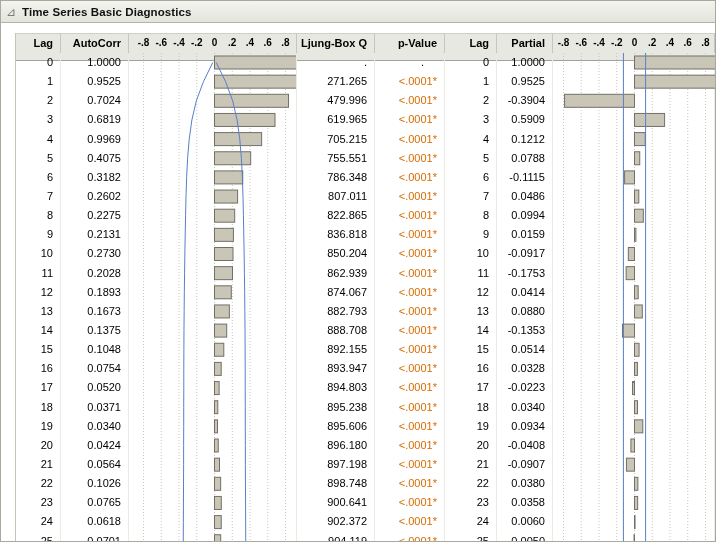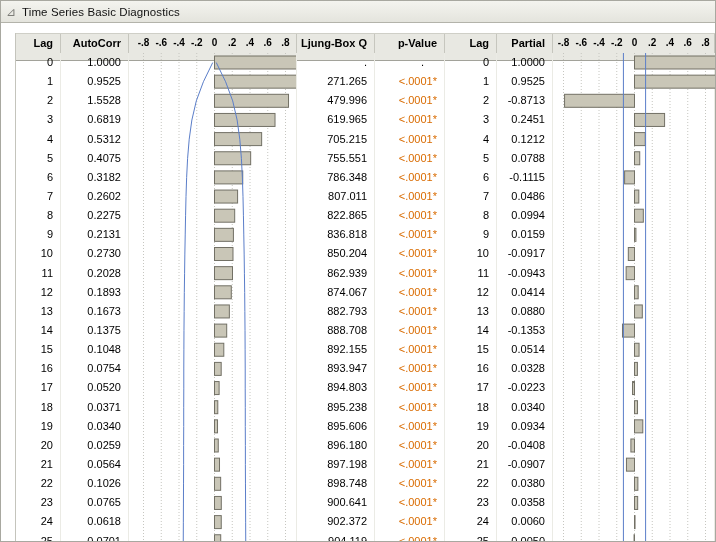--- a/index.html
+++ b/index.html
@@ -9,21 +9,21 @@
     background:#ffffff; border:1px solid #a8a8a0;
   }
   .title-bar {
     position:absolute; top:0; left:0; right:0; height:22px;
     background:var(--titlebar-bg,#ebebe5);
     background-image:linear-gradient(#f4f4ef,#e4e4dd);
     border-bottom:1px solid #b3b3aa;
     display:flex; align-items:center; gap:6px; padding-left:5px;
   }
   .disclosure { color:#7d7d78; font-size:12px; line-height:12px; cursor:pointer; }
-  .title { font-weight:normal; font-size:11.5px; color:#111; letter-spacing:0.1px; }
+  .title { font-weight:bold; font-size:11.5px; color:#111; letter-spacing:0.1px; }
 
   .header-row {
     position:absolute; top:32px; left:14px; right:0; height:28px;
     background:var(--header-bg,#e8e8e2);
     border-top:1px solid #cfcfc7; border-bottom:1px solid #a2a29a;
     display:flex; font-weight:bold; font-size:11px;
   }
   .rows { position:absolute; top:52px; left:14px; right:0; }
   .row { display:flex; height:19.15px; font-size:11px; }
   .cell { line-height:19px; white-space:nowrap; overflow:hidden; }
@@ -96,41 +96,41 @@
         <div class="cell c1 num">0.9525</div>
         <div class="cell c2 sp"></div>
         <div class="cell c3 num">271.265</div>
         <div class="cell c4 num pv">&lt;.0001*</div>
         <div class="cell c5 num">1</div>
         <div class="cell c6 num">0.9525</div>
         <div class="cell c7 sp"></div>
       </div>
       <div class="row">
         <div class="cell c0 num">2</div>
-        <div class="cell c1 num">1.5528</div>
+        <div class="cell c1 num">0.7024</div>
         <div class="cell c2 sp"></div>
         <div class="cell c3 num">479.996</div>
         <div class="cell c4 num pv">&lt;.0001*</div>
         <div class="cell c5 num">2</div>
-        <div class="cell c6 num">-0.8713</div>
+        <div class="cell c6 num">-0.3904</div>
         <div class="cell c7 sp"></div>
       </div>
       <div class="row">
         <div class="cell c0 num">3</div>
         <div class="cell c1 num">0.6819</div>
         <div class="cell c2 sp"></div>
         <div class="cell c3 num">619.965</div>
         <div class="cell c4 num pv">&lt;.0001*</div>
         <div class="cell c5 num">3</div>
-        <div class="cell c6 num">0.2451</div>
+        <div class="cell c6 num">0.5909</div>
         <div class="cell c7 sp"></div>
       </div>
       <div class="row">
         <div class="cell c0 num">4</div>
-        <div class="cell c1 num">0.5312</div>
+        <div class="cell c1 num">0.9969</div>
         <div class="cell c2 sp"></div>
         <div class="cell c3 num">705.215</div>
         <div class="cell c4 num pv">&lt;.0001*</div>
         <div class="cell c5 num">4</div>
         <div class="cell c6 num">0.1212</div>
         <div class="cell c7 sp"></div>
       </div>
       <div class="row">
         <div class="cell c0 num">5</div>
         <div class="cell c1 num">0.4075</div>
@@ -191,21 +191,21 @@
         <div class="cell c6 num">-0.0917</div>
         <div class="cell c7 sp"></div>
       </div>
       <div class="row">
         <div class="cell c0 num">11</div>
         <div class="cell c1 num">0.2028</div>
         <div class="cell c2 sp"></div>
         <div class="cell c3 num">862.939</div>
         <div class="cell c4 num pv">&lt;.0001*</div>
         <div class="cell c5 num">11</div>
-        <div class="cell c6 num">-0.0943</div>
+        <div class="cell c6 num">-0.1753</div>
         <div class="cell c7 sp"></div>
       </div>
       <div class="row">
         <div class="cell c0 num">12</div>
         <div class="cell c1 num">0.1893</div>
         <div class="cell c2 sp"></div>
         <div class="cell c3 num">874.067</div>
         <div class="cell c4 num pv">&lt;.0001*</div>
         <div class="cell c5 num">12</div>
         <div class="cell c6 num">0.0414</div>
@@ -276,21 +276,21 @@
         <div class="cell c1 num">0.0340</div>
         <div class="cell c2 sp"></div>
         <div class="cell c3 num">895.606</div>
         <div class="cell c4 num pv">&lt;.0001*</div>
         <div class="cell c5 num">19</div>
         <div class="cell c6 num">0.0934</div>
         <div class="cell c7 sp"></div>
       </div>
       <div class="row">
         <div class="cell c0 num">20</div>
-        <div class="cell c1 num">0.0259</div>
+        <div class="cell c1 num">0.0424</div>
         <div class="cell c2 sp"></div>
         <div class="cell c3 num">896.180</div>
         <div class="cell c4 num pv">&lt;.0001*</div>
         <div class="cell c5 num">20</div>
         <div class="cell c6 num">-0.0408</div>
         <div class="cell c7 sp"></div>
       </div>
       <div class="row">
         <div class="cell c0 num">21</div>
         <div class="cell c1 num">0.0564</div>

